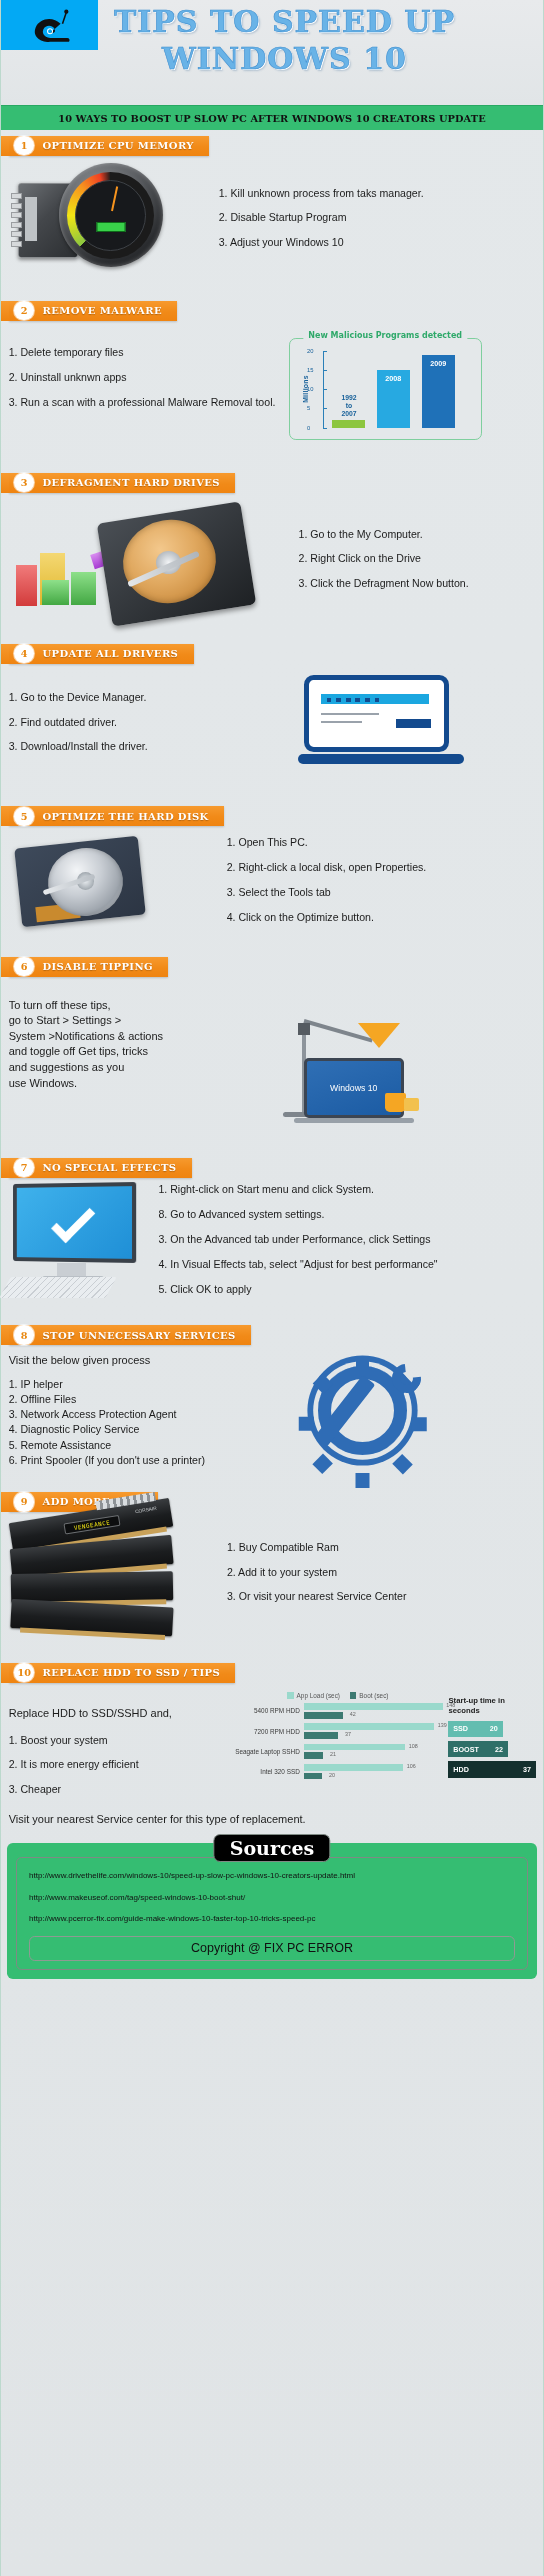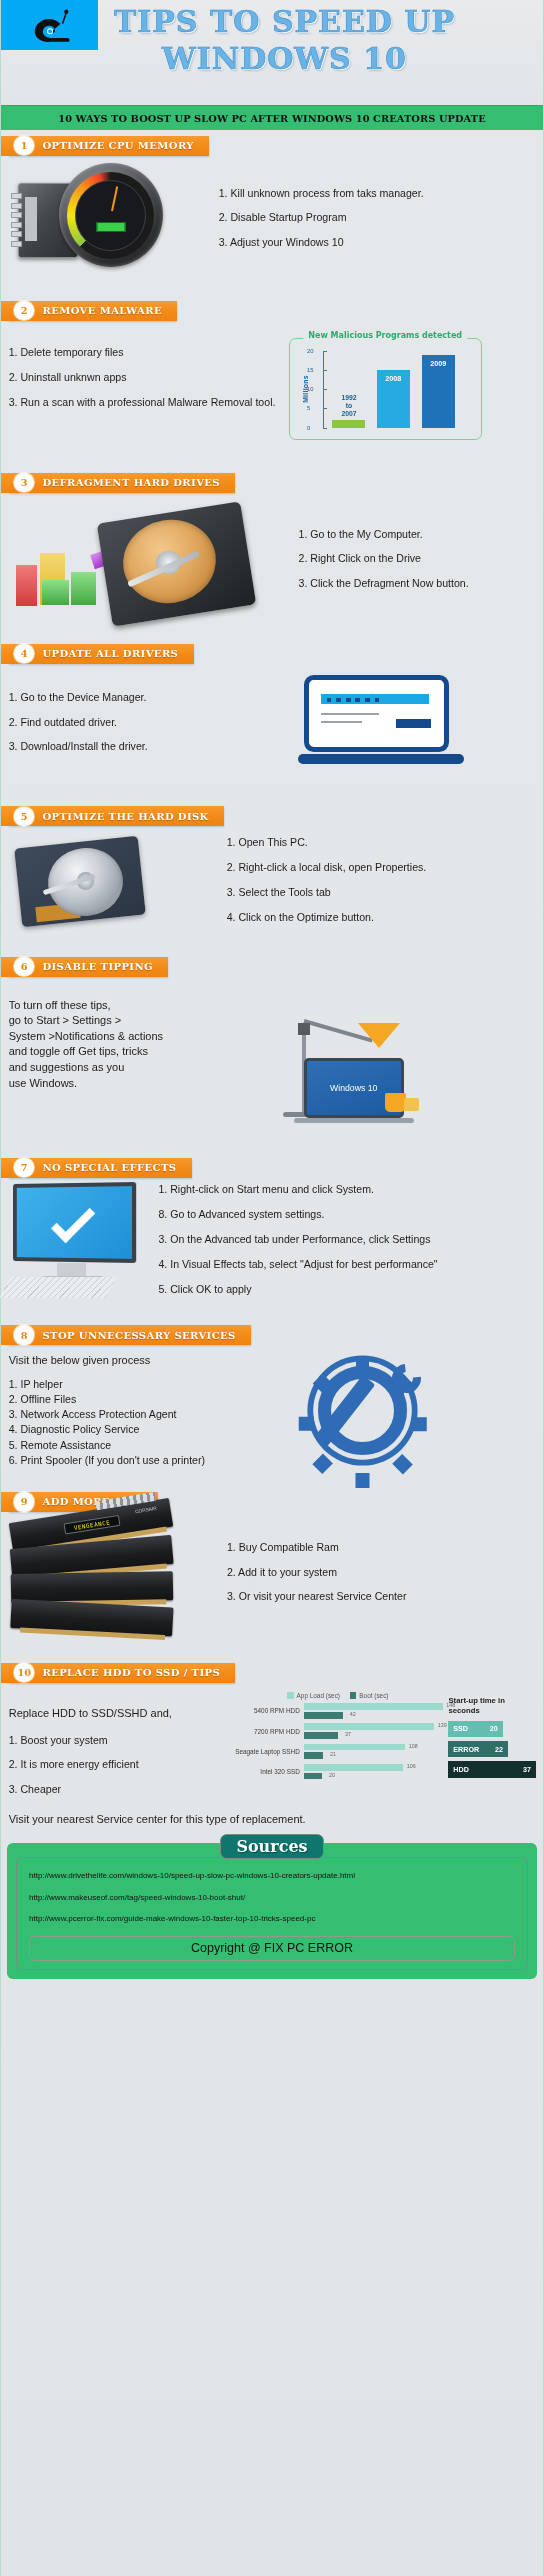--- a/index.html
+++ b/index.html
@@ -362,23 +362,23 @@
   
   .footer {
     margin: 9.7px 5.8px 7.7px 5.8px;
     background: #35bd72;
     border-radius: 5.8px;
     padding: 13.5px 9.7px 9.7px 9.7px;
     position: relative;
   }
   .sources-tab {
     position:absolute; left:50%; top:-8.7px; transform: translateX(-50%);
-    background:#0f766e; border:1.4px solid #7f8a84; border-radius:6.8px;
+    background:#000000; border:1.4px solid #7f8a84; border-radius:6.8px;
     padding: 1.9px 15.4px;
-    font-family:"DejaVu Serif", serif; font-weight:bold; font-size:16px; color:#fff;
+    font-family:"DejaVu Serif", serif; font-weight:bold; font-size:19px; color:#fff;
     text-shadow: 1px 1px 1px rgba(0,0,0,.35);
   }
   .sources-box {
     border:1.4px solid #7f8a84; border-radius:5.8px; padding: 13.5px 11.6px 7.7px 11.6px;
   }
   .src-link { font-size: 8px; color:#111; margin-bottom: 12.5px; word-break: break-all; }
   .copyright {
     border:1.4px solid #8e9a93; border-radius:5.8px;
     text-align:center; font-size: 12.5px; color:#111; padding: 4.8px 0; margin-top: 1.9px;
   }
@@ -786,21 +786,21 @@
         </div>
       </div>
 
       <div class="col-right startup" style="padding-top:5.8px; padding-left:5.8px;">
         <div class="startup-title">Start-up time in seconds</div>
         <div class="su-row" style="width:62%;  background:#63bdb0;">
           <span>SSD</span>
           <span>20</span>
         </div>
         <div class="su-row" style="width:68%;  background:#2f6f68;">
-          <span>ERROR</span>
+          <span>BOOST</span>
           <span>22</span>
         </div>
         <div class="su-row" style="width:100%; background:#14302e;">
           <span>HDD</span>
           <span>37</span>
         </div>
       </div>
     </div>
 
     <div class="para" style="padding:3.9px 7.7px 0 7.7px;">Visit your nearest Service center for this type of replacement.</div>

